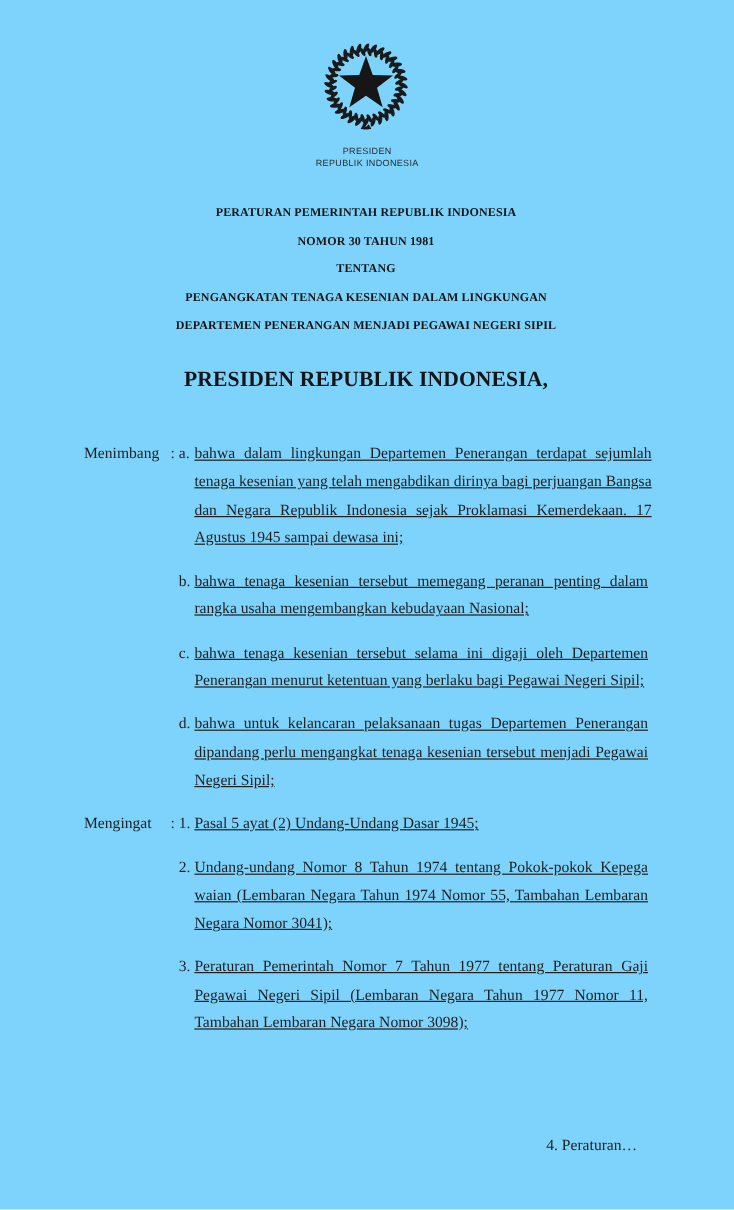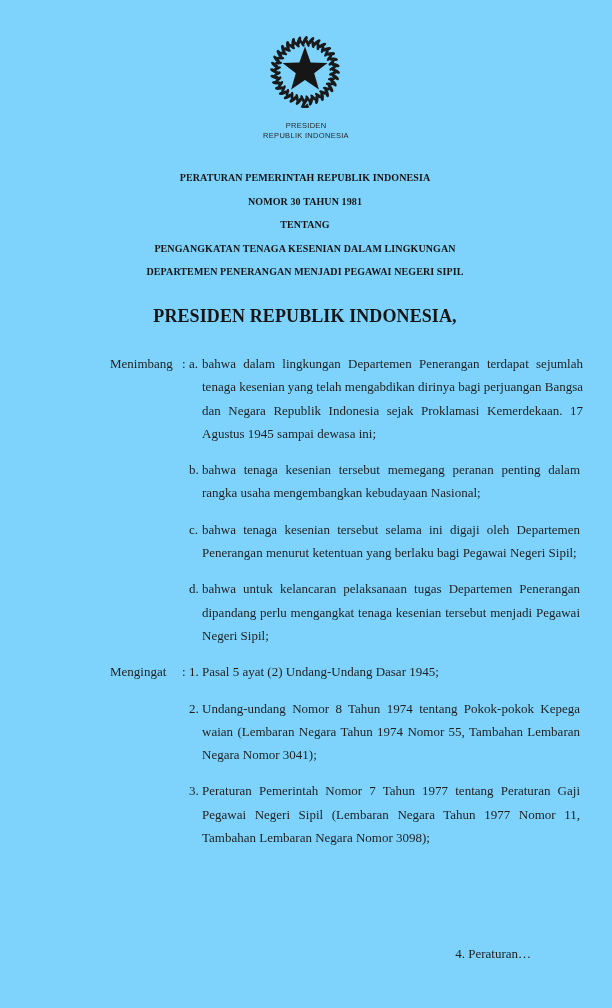--- a/index.html
+++ b/index.html
@@ -29,33 +29,33 @@
     font-size: 10px; line-height: 23.5px; letter-spacing: 0.1px;
     color: #151515;
   }
   .preamble-heading {
     position: absolute; top: 305px; left: 70px; width: 470px;
     text-align: center; font-weight: bold;
     font-size: 18px; line-height: 23.5px; letter-spacing: 0.1px;
     color: #151515;
   }
   
-  .clauses { position: absolute; top: 352px; left: 70px; width: 470px; margin-left: 40px; }
+  .clauses { position: absolute; top: 366px; left: 70px; width: 470px; }
   .row {
     display: grid;
     grid-template-columns: 72px 6px 14px 1fr;
     margin-bottom: 13px;
     font-size: 13px; line-height: 23.3px;
   }
   .row:last-child { margin-bottom: 0; }
   .cell.label { text-align: left; }
   .cell.colon { text-align: left; }
   .cell.marker { text-align: left; padding-left: 1px; }
   .cell.textcol { text-align: left; }
-  .bline { white-space: nowrap; overflow: visible; }
+  .bline { white-space: nowrap; overflow: visible; text-decoration: underline; }
   .bline > span { display: inline; }
   
   .catchword {
     position: absolute; top: 942px; left: 70px; width: 461px;
     text-align: right; font-size: 13px; line-height: 23.3px;
     color: #1f1f1f;
   }
 </style>
 </head>
 <body>

